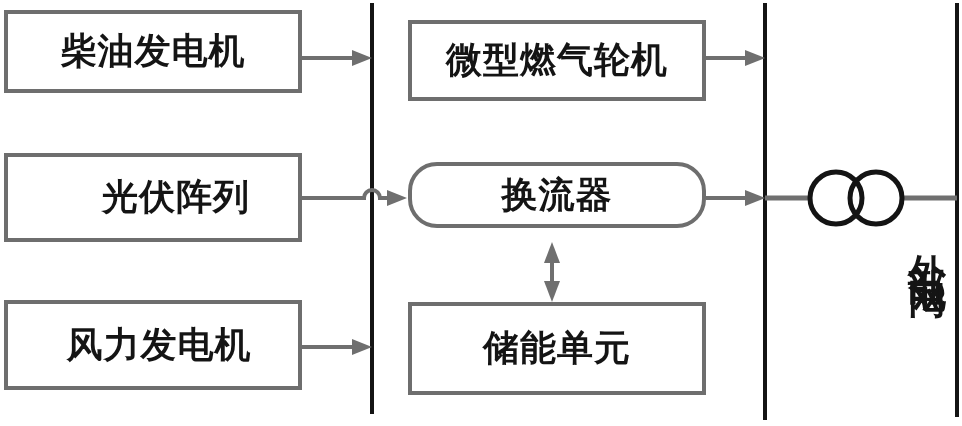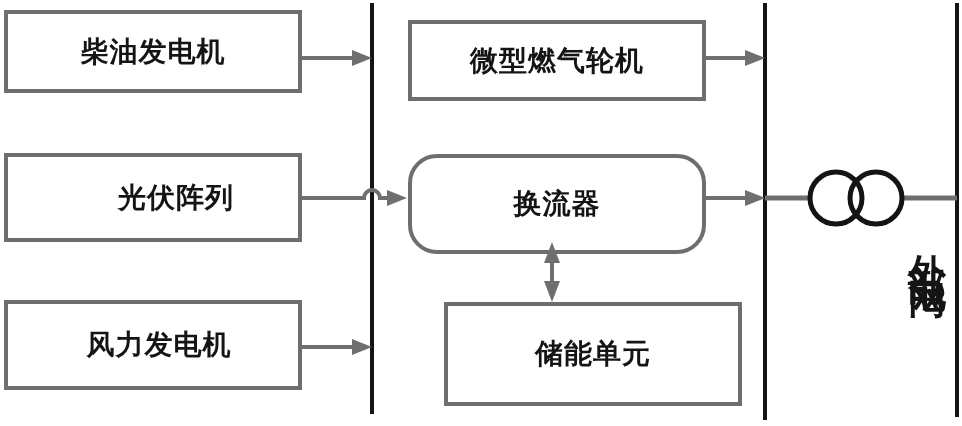--- a/index.html
+++ b/index.html
@@ -14,34 +14,34 @@
   .box {
     position: absolute;
     box-sizing: border-box;
     border: 4px solid var(--box-border, #6e6e6e);
     background: #ffffff;
     display: flex;
     align-items: center;
     justify-content: center;
   }
   .box span {
-    font-size: 28px;
+    font-size: 36px;
     font-weight: 700;
     color: var(--text, #141414);
     letter-spacing: 1px;
     white-space: nowrap;
   }
   .col-left   { left: 4px;   width: 298px; }
   .col-middle { left: 408px; width: 298px; }
   .box-diesel    { top: 10px;  height: 83px; }
   .box-pv        { top: 153px; height: 89px; padding-left: 46px; }
   .box-wind      { top: 300px; height: 90px; padding-left: 12px; }
   .box-turbine   { top: 20px;  height: 81px; }
-  .box-converter { top: 154px; height: 100px; border-radius: 29px; }
-  .box-storage   { top: 302px; height: 104px; margin-left: 36px; }
+  .box-converter { top: 162px; height: 66px; border-radius: 29px; }
+  .box-storage   { top: 302px; height: 93px; }
   .overlay {
     position: absolute;
     left: 0; top: 0;
     width: 962px; height: 426px;
     pointer-events: none;
   }
   .bus      { stroke: var(--bus-line, #141414); stroke-width: 4; fill: none; }
   .shaft    { stroke: var(--arrow, #6f6f6f); stroke-width: 4; fill: none; }
   .head     { fill: var(--arrow, #6f6f6f); stroke: none; }
   .link     { stroke: var(--arrow, #6f6f6f); stroke-width: 5; fill: none; }

